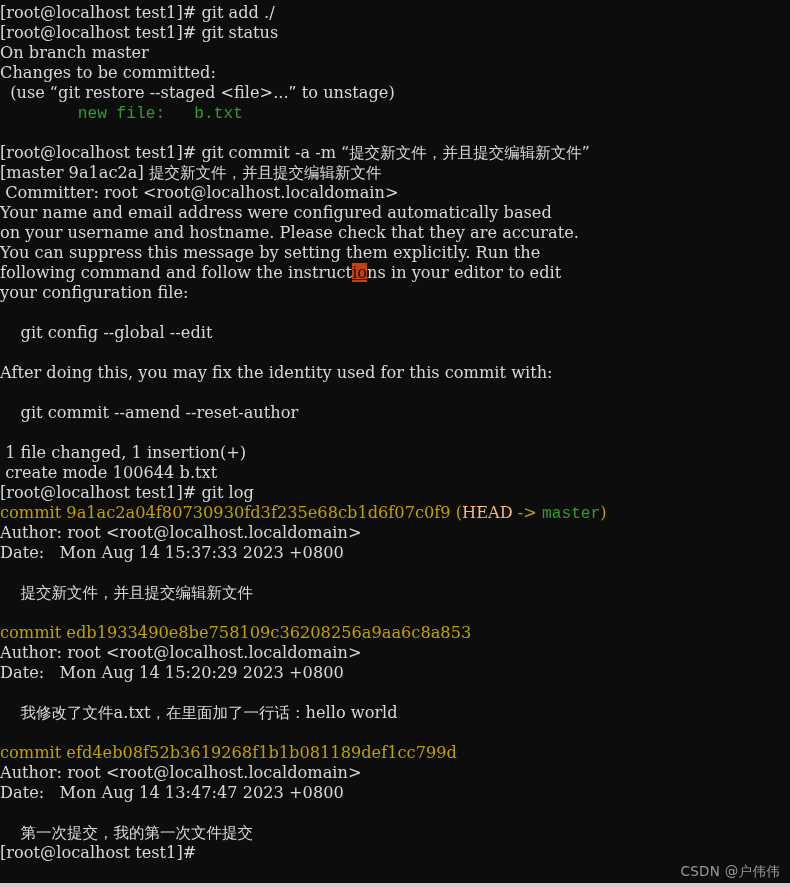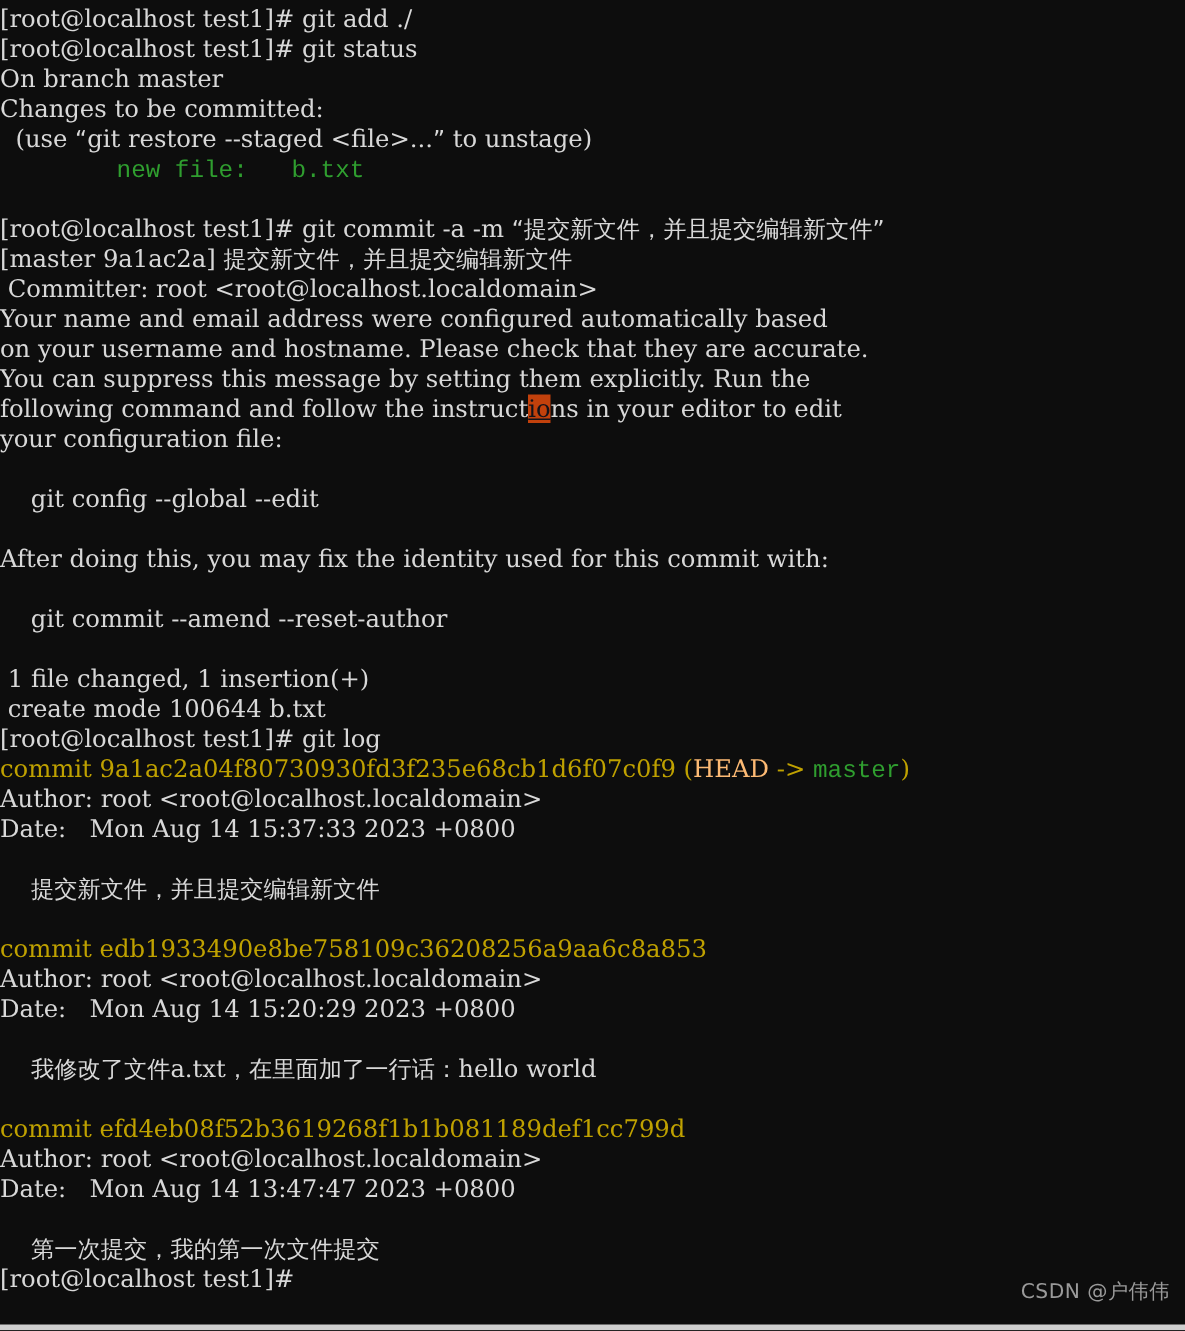--- a/index.html
+++ b/index.html
@@ -42,21 +42,21 @@
     color: #12121a;
     text-decoration: underline;
   }
   .cjk {
     font-family: "DejaVu Sans", "Liberation Sans", sans-serif;
     font-size: 15.5px;
   }
   #watermark {
     position: absolute;
     right: 10px;
-    bottom: 16px;
+    bottom: 6px;
     font-family: "DejaVu Sans", "Liberation Sans", sans-serif;
     font-size: 13.5px;
     color: #9a9a9a;
     letter-spacing: 0.3px;
     white-space: pre;
   }
   #bottom-bar {
     position: absolute;
     left: 0;
     bottom: 0;

